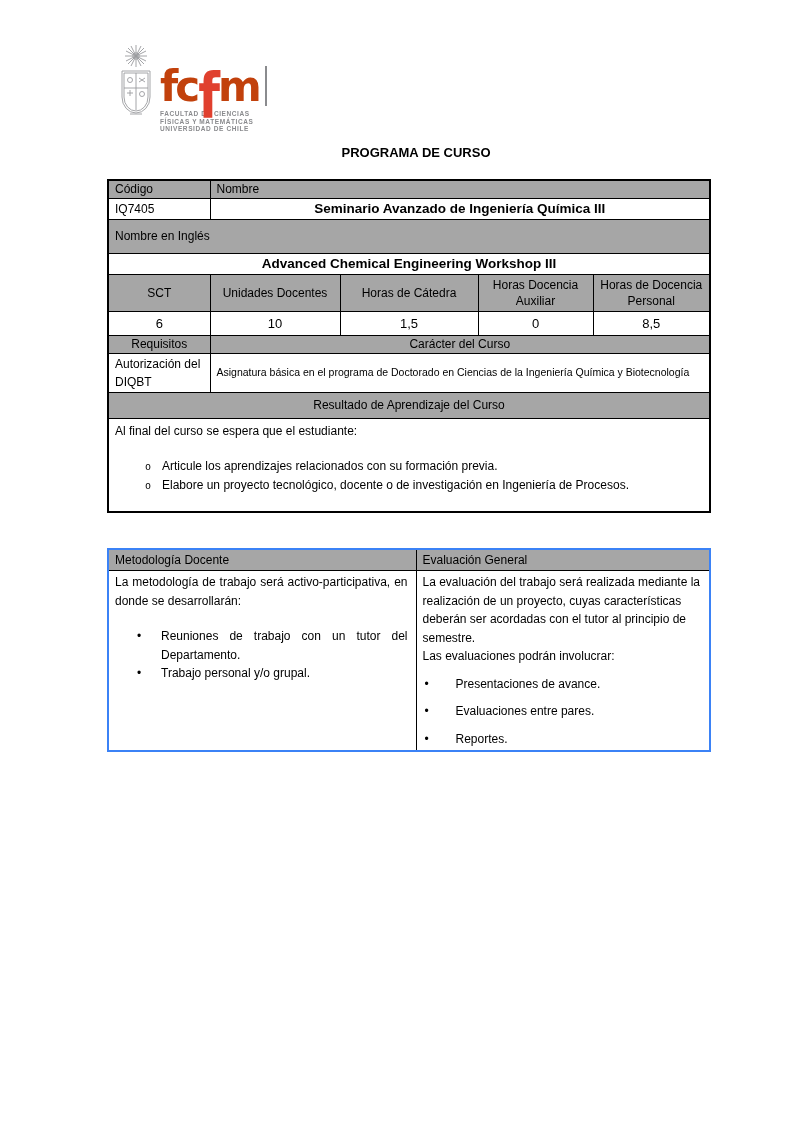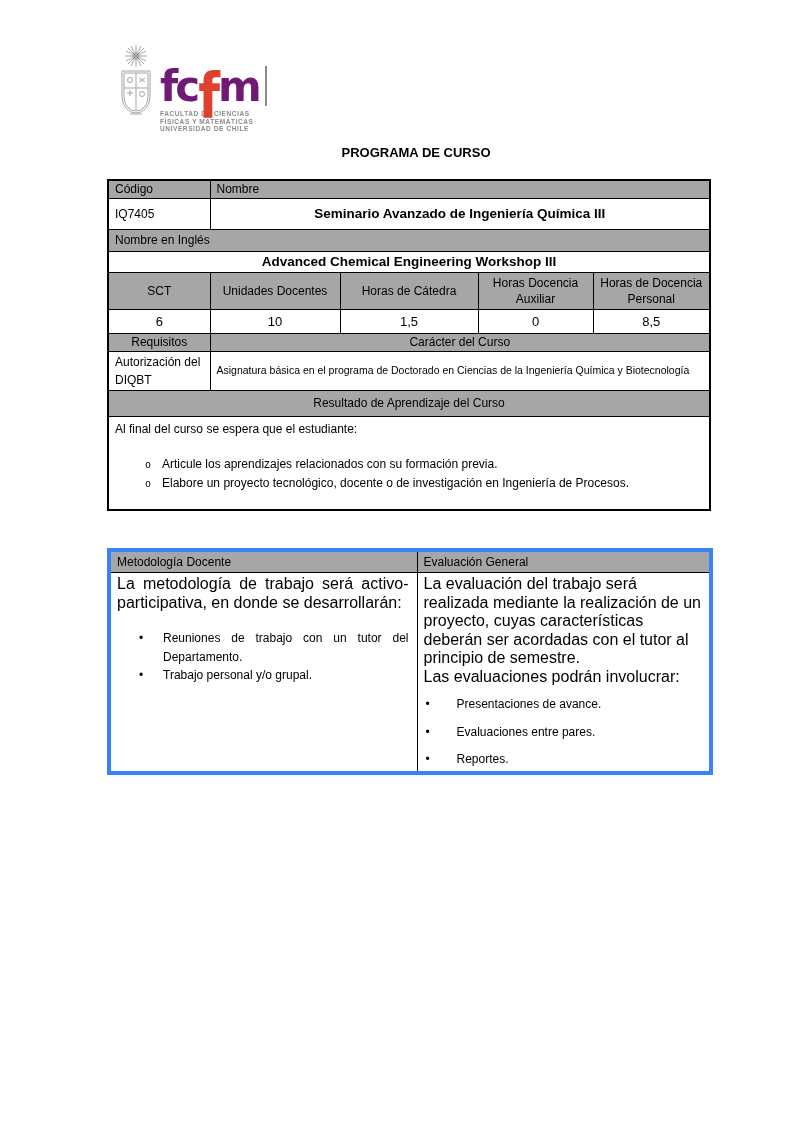--- a/index.html
+++ b/index.html
@@ -8,21 +8,21 @@
     font-family:"Liberation Sans",sans-serif;color:#000;
     -webkit-font-smoothing:antialiased;
   }
 
   
   .logo{position:absolute;left:116px;top:44px;display:flex;align-items:flex-start;}
   .crest{width:40px;height:80px;margin-right:4px;}
   .wordmark-block{display:flex;flex-direction:column;}
   .wordmark{display:flex;align-items:flex-end;height:48px;margin-top:14px;}
   .wm-seg{font-family:"DejaVu Sans",sans-serif;font-weight:bold;font-size:42px;
-          line-height:38px;color:#701a75;letter-spacing:-3px;}
+          line-height:38px;color:#c2410c;letter-spacing:-3px;}
   .wm-red{color:#e0402e;font-size:50px;line-height:34px;position:relative;top:7px;
           margin:0 1px;transform:scaleY(1.25);display:inline-block;}
   .logo-bar{width:2px;height:40px;background:#8a8b8e;margin-left:6px;align-self:flex-end;}
   .logo-caption{margin-top:4px;font-size:6.5px;line-height:7.5px;letter-spacing:0.6px;
                 color:#8a8b8e;font-weight:bold;white-space:nowrap;}
 
   
   .doc-title{position:absolute;top:145px;left:16px;width:800px;text-align:center;
              font-weight:bold;font-size:13px;}
 
@@ -41,24 +41,24 @@
   .t1 .vals{height:21px;font-size:13px;text-align:center;}
   .t1 .small-text{font-size:10.5px;line-height:15px;vertical-align:middle;}
   .t1 .big-cell{height:88px;vertical-align:top;padding-top:3px;}
   .r-intro{font-size:12px;line-height:18px;}
   .r-bullets{margin-top:17px;}
   .r-bullet{display:flex;line-height:19px;font-size:12px;}
   .r-bullet .mk{width:17px;margin-left:30px;font-family:"DejaVu Sans Mono",monospace;
                 font-size:10px;flex:none;}
   
   .t2-wrap{position:absolute;left:107px;top:548px;}
-  .t2{width:602px;border:4px solid #3b82f6;}
+  .t2{width:602px;border:2px solid #3b82f6;}
   .t2 .hdr{height:18px;}
   .t2 .body{height:158px;vertical-align:top;padding:2px 8px 2px 6px;}
-  .t2 p{margin:0;font-size:16px;line-height:18.5px;}
+  .t2 p{margin:0;font-size:12px;line-height:18.5px;}
   .just{text-align:justify;}
   .t2-bullets{margin-top:17px;}
   .t2-bullet{display:flex;font-size:12px;line-height:18.5px;}
   .t2-bullet .mk{flex:none;}
   .left-mk{width:24px;margin-left:22px;}
   .right-mk{width:31px;margin-left:2px;}
   .eval-bullet{margin-top:9px;}
 </style>
 </head>
 <body>
@@ -116,25 +116,25 @@
         <col style="width:130px">
         <col style="width:138px">
       <col style="width:115px">
         <col style="width:117px">
     </colgroup>
     <tbody>
         <tr style="height:18px;">
       <td class="gray">Código</td>
       <td class="gray" colspan="4">Nombre</td>
     </tr>
-    <tr style="height:31px;">
+    <tr style="height:21px;">
       <td>IQ7405</td>
       <td class="bold-name" colspan="4">Seminario Avanzado de Ingeniería Química III</td>
     </tr>
-    <tr style="height:22px;">
+    <tr style="height:34px;">
       <td class="gray" colspan="5">Nombre en Inglés</td>
     </tr>
     <tr style="height:21px;">
       <td class="bold-name" colspan="5">Advanced Chemical Engineering Workshop III</td>
     </tr>
     <tr>
       <td class="gray hdr2">SCT</td>
       <td class="gray hdr2">Unidades Docentes</td>
       <td class="gray hdr2">Horas de Cátedra</td>
       <td class="gray hdr2">Horas Docencia Auxiliar</td>

